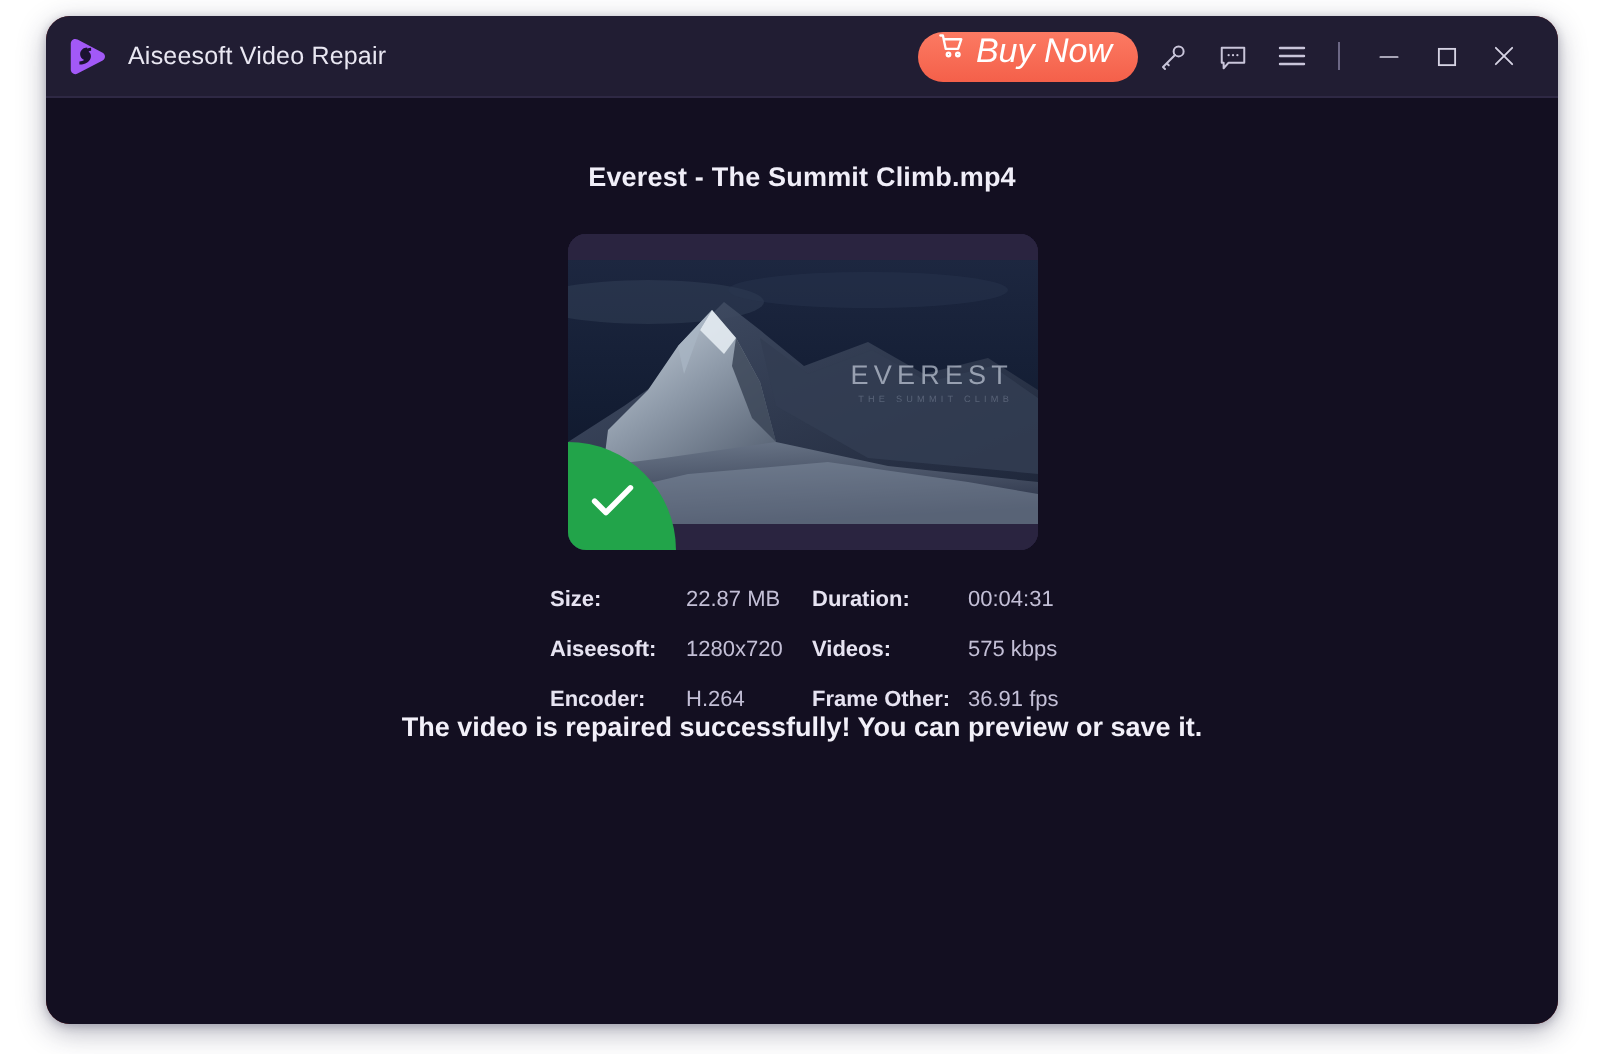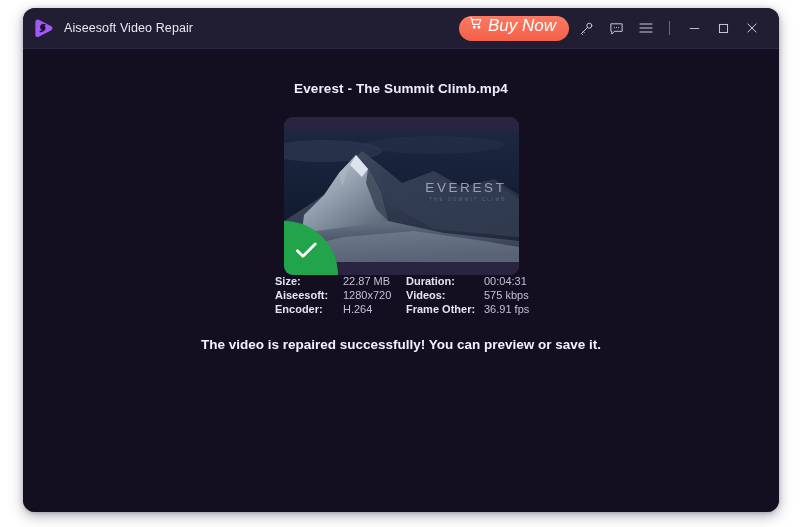--- a/index.html
+++ b/index.html
@@ -159,32 +159,32 @@
     background: #22a44a;
     border-top-right-radius: 54px;
     display: flex;
     align-items: center;
     justify-content: center;
   }
   .check-badge svg { display:block; margin: 4px 6px 0 -3px; }
 
   
   .meta {
+    margin-top: 19px;
     width: 252px;
     display: grid;
     grid-template-columns: 68px 63px 78px auto;
-    row-gap: 2px;
+    row-gap: 13px;
     font-size: 11px;
   }
   .meta .k { color: #e6e3f1; font-weight: bold; white-space: nowrap; }
   .meta .v { color: #c3bfd6; white-space: nowrap; }
 
   
   .success-msg {
-    margin-top: 22px;
     color: #f2f0f9;
     font-size: 13.5px;
     font-weight: bold;
   }
 
   
   .actions {
     margin-top: 21px;
     display: flex;
     align-items: center;

